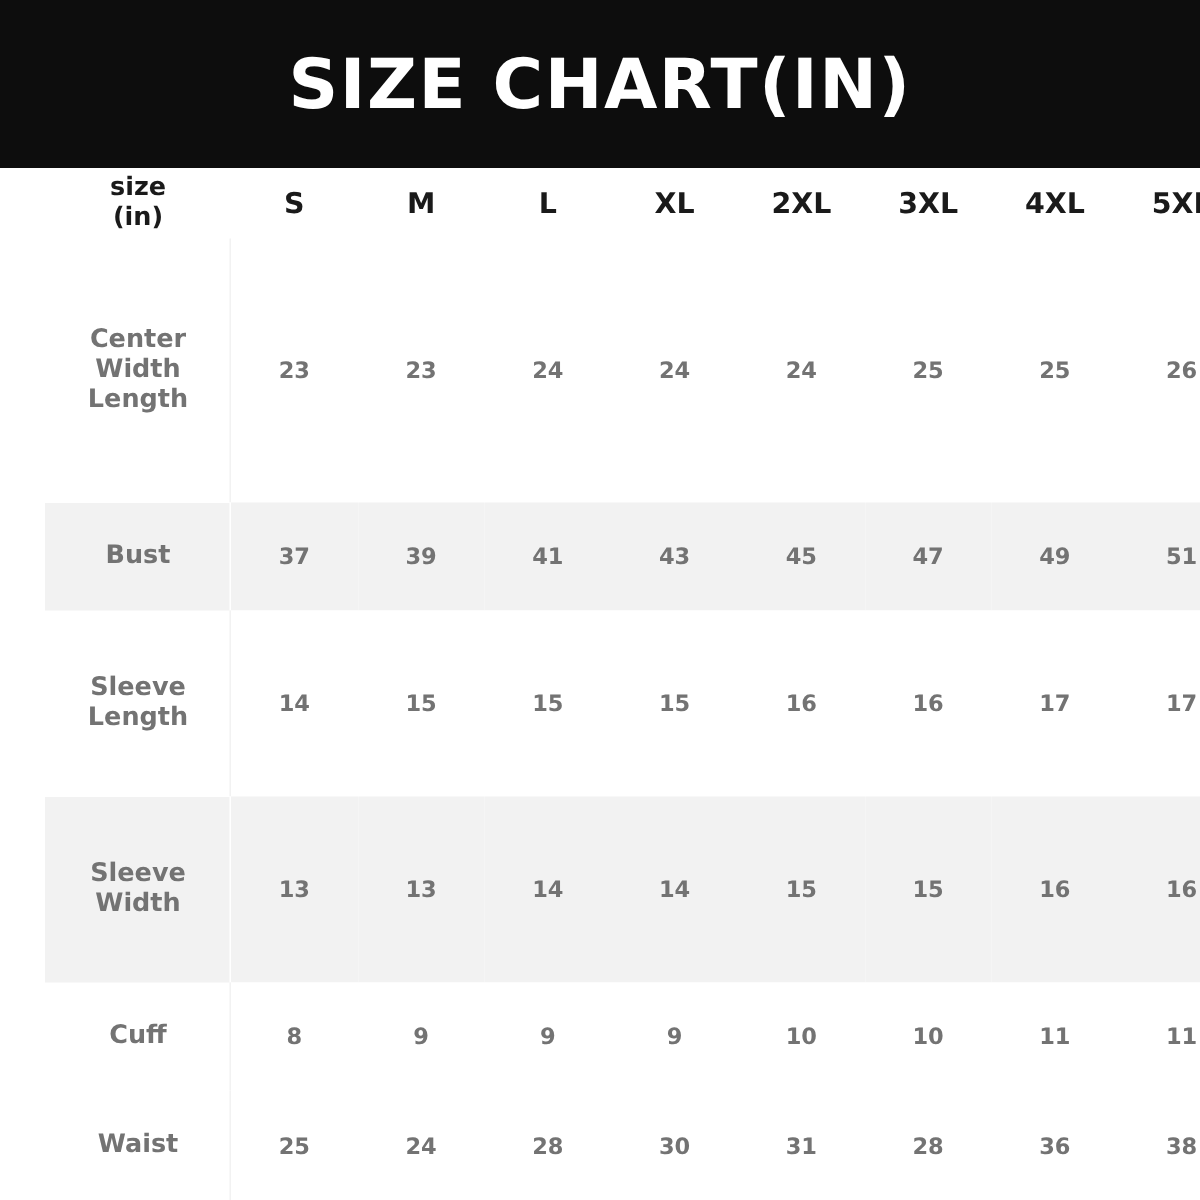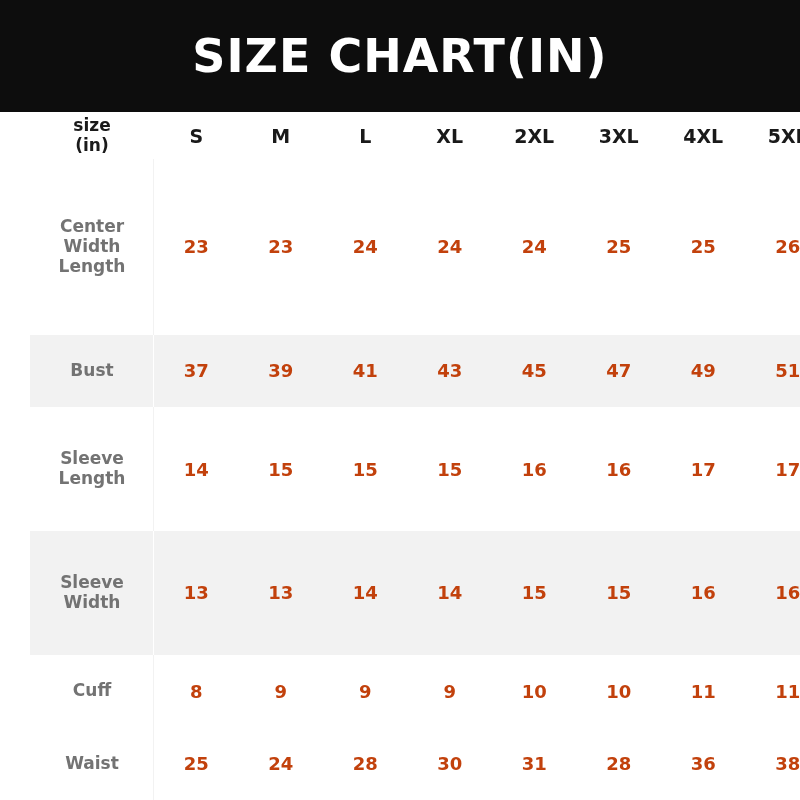--- a/index.html
+++ b/index.html
@@ -73,22 +73,22 @@
   tbody tr.row-odd {
     background: #f2f2f2;
   }
   tbody td.row-label {
     font-size: 17px;
     line-height: 1.15;
     color: #737373;
     padding: 4px 2px;
   }
   tbody td.value-cell {
-    font-size: 18px;
-    color: #c2410c;
+    font-size: 15px;
+    color: #737373;
   }
   
   thead th.corner,
   tbody td.row-label {
     position: relative;
   }
   thead th.corner::after,
   tbody td.row-label::after {
     content: "";
     position: absolute;

